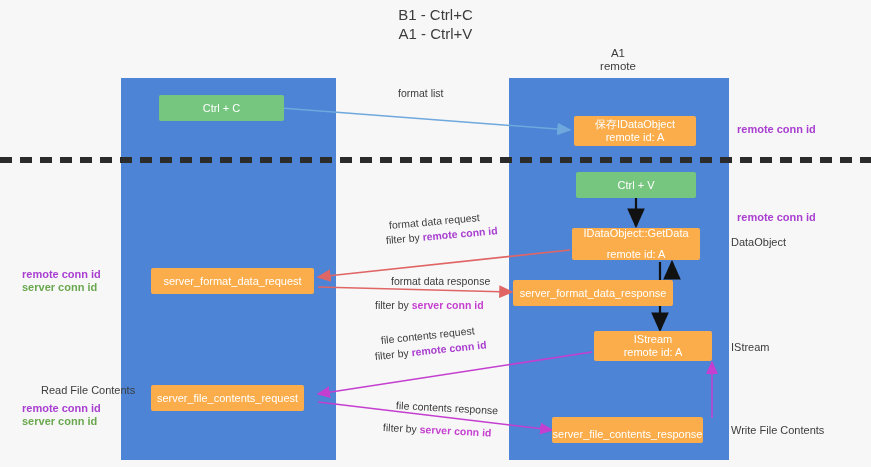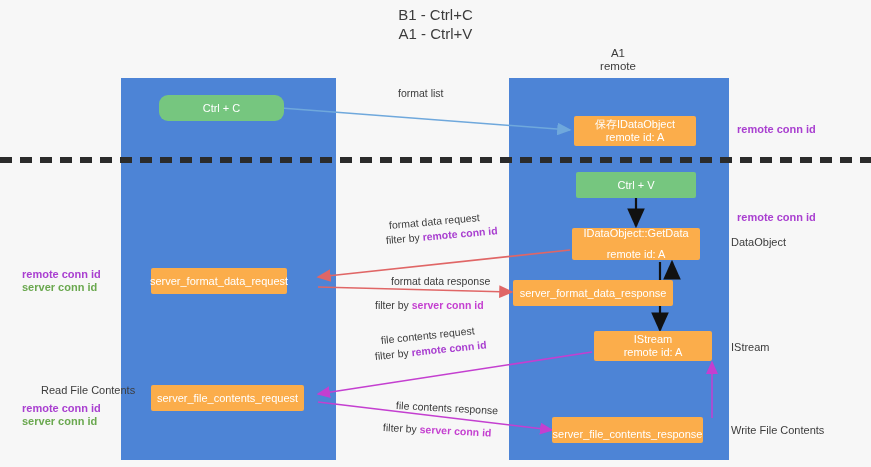--- a/index.html
+++ b/index.html
@@ -97,39 +97,39 @@
 
     <path d="M592,352 L318,394" stroke="#c43fd0" stroke-width="1.5" fill="none" marker-end="url(#ar-mag)"></path>
 
     <path d="M318,402 L552,430" stroke="#c43fd0" stroke-width="1.5" fill="none" marker-end="url(#ar-mag)"></path>
 
     <path d="M712,418 L712,362" stroke="#c43fd0" stroke-width="1.5" fill="none" marker-end="url(#ar-mag)"></path>
 
     <line x1="0" y1="160" x2="871" y2="160" stroke="#2b2b2b" stroke-width="6" stroke-dasharray="12 8"></line>
   </svg>
 
-  <div class="box green" style="left:159px;top:95px;width:125px;height:26px;border-radius:9px;">
+  <div class="box green" style="left:159px;top:95px;width:125px;height:26px;">
     <span>Ctrl + C</span>
   </div>
 
   <div class="box orange" style="left:574px;top:116px;width:122px;height:30px;flex-direction:column;">
     <span>保存IDataObject</span>
     <span>remote id: A</span>
   </div>
 
   <div class="box green" style="left:576px;top:172px;width:120px;height:26px;">
     <span>Ctrl + V</span>
   </div>
 
   <div class="box orange" style="left:572px;top:228px;width:128px;height:32px;flex-direction:column;gap:8px;">
     <span>IDataObject::GetData</span>
     <span>remote id: A</span>
   </div>
 
-  <div class="box orange" style="left:151px;top:268px;width:136px;height:26px;">
+  <div class="box orange" style="left:151px;top:268px;width:163px;height:26px;">
     <span>server_format_data_request</span>
   </div>
 
   <div class="box orange" style="left:513px;top:280px;width:160px;height:26px;">
     <span>server_format_data_response</span>
   </div>
 
   <div class="box orange" style="left:594px;top:331px;width:118px;height:30px;flex-direction:column;">
     <span>IStream</span>
     <span>remote id: A</span>

